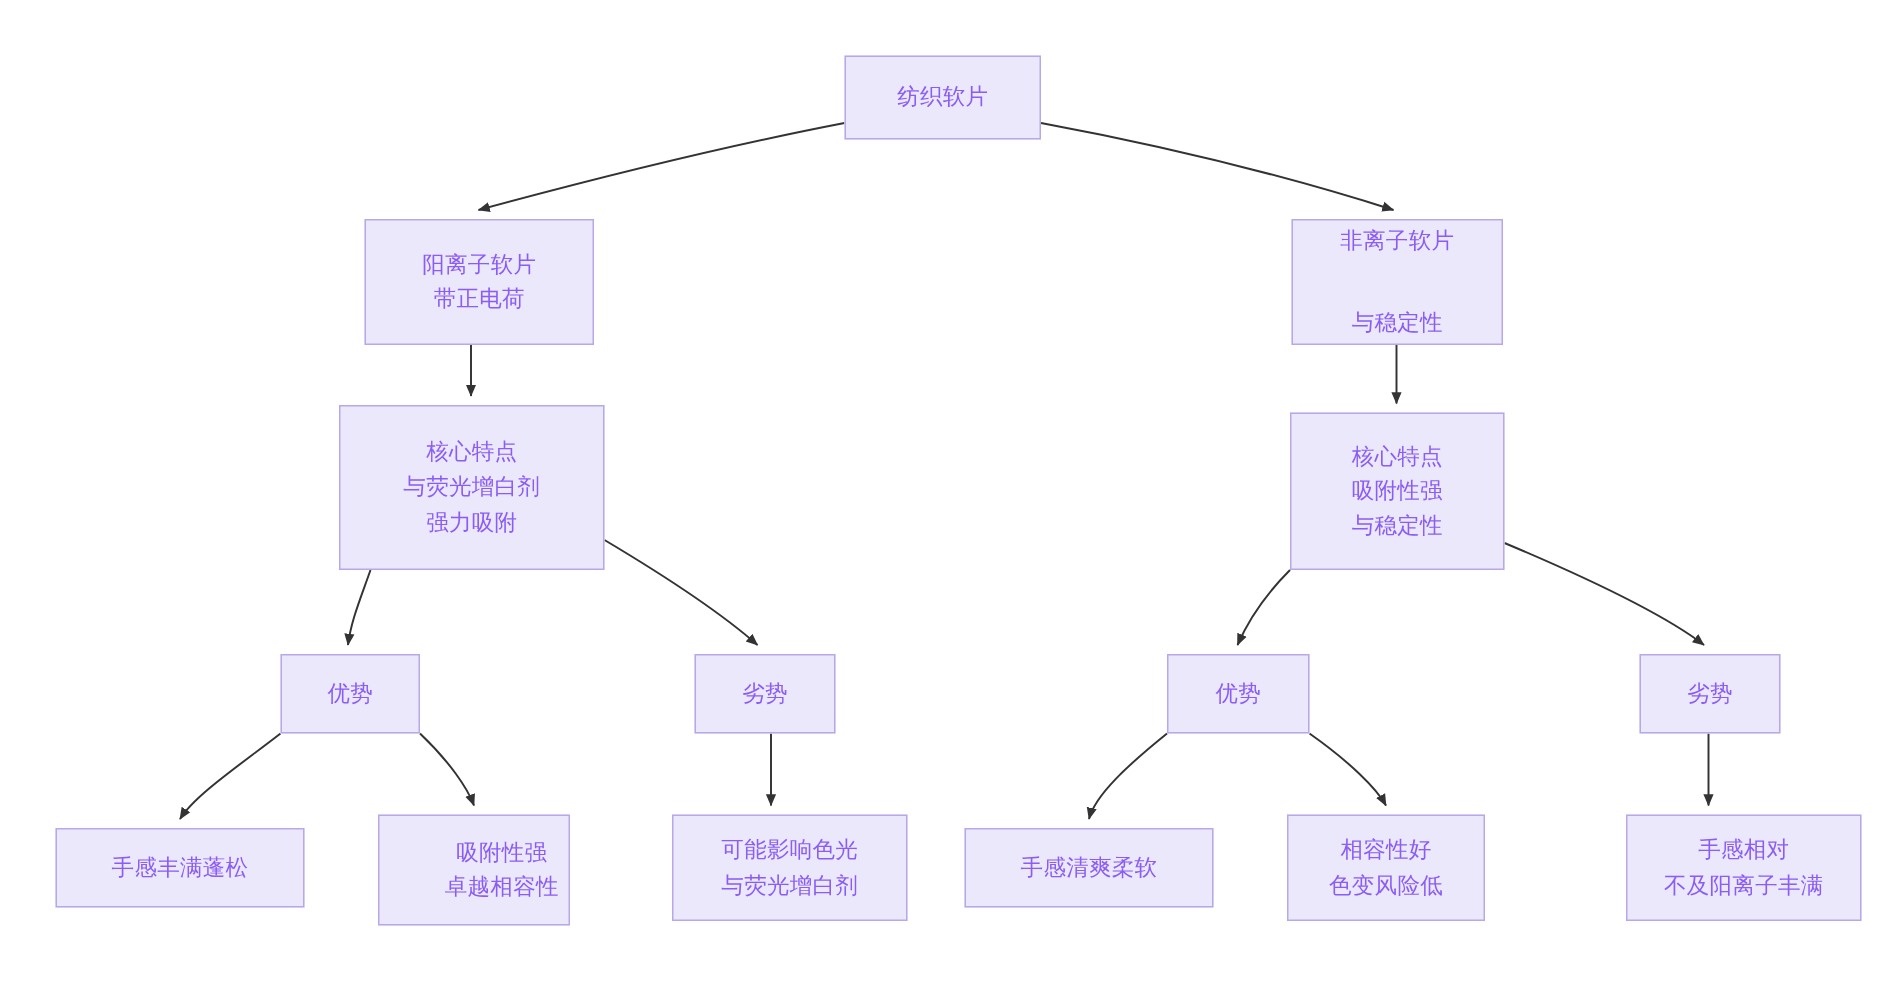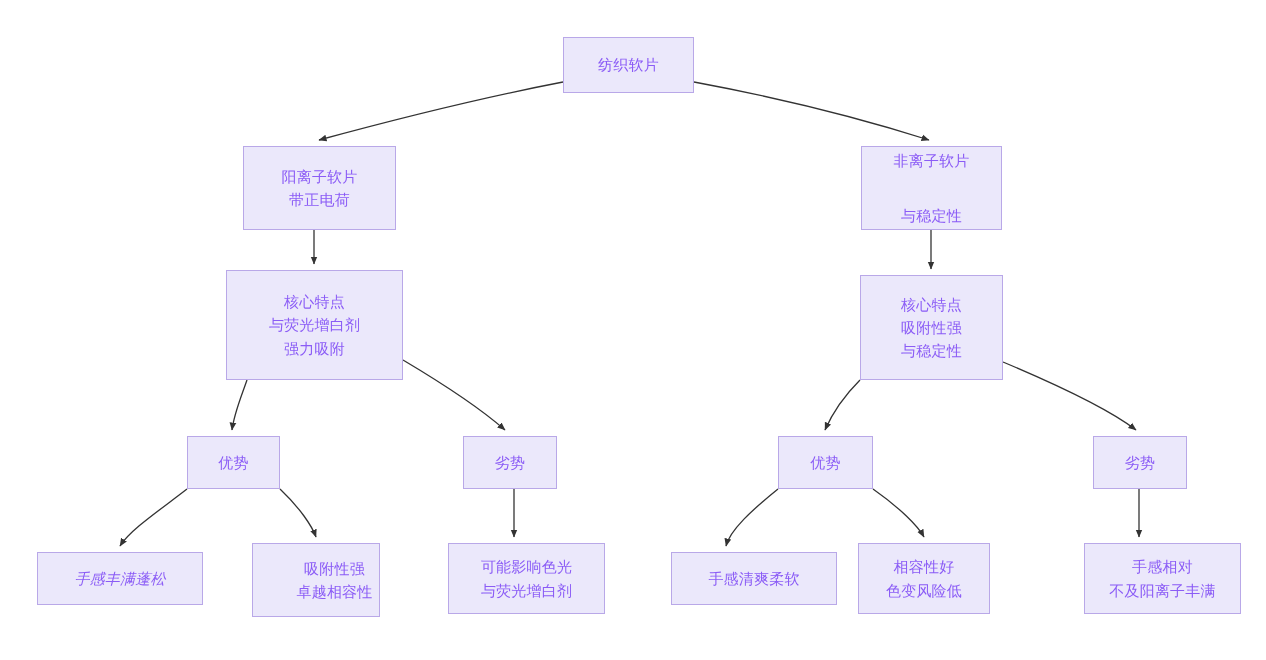--- a/index.html
+++ b/index.html
@@ -101,32 +101,32 @@
       </div>
       <div class="node" style="left: 463px; top: 436px; width: 94px; height: 53px;">
         <span class="line">劣势</span>
       </div>
       <div class="node" style="left: 778px; top: 436px; width: 95px; height: 53px;">
         <span class="line">优势</span>
       </div>
       <div class="node" style="left: 1093px; top: 436px; width: 94px; height: 53px;">
         <span class="line">劣势</span>
       </div>
-      <div class="node" style="left: 37px; top: 552px; width: 166px; height: 53px; font-style: italic;">
+      <div class="node" style="left: 37px; top: 552px; width: 166px; height: 53px;">
         <span class="line">手感丰满蓬松</span>
       </div>
       <div class="node" style="left: 252px; top: 543px; width: 128px; height: 74px; padding-left: 37px;">
         <span class="line">吸附性强</span>
         <span class="line">卓越相容性</span>
       </div>
       <div class="node" style="left: 448px; top: 543px; width: 157px; height: 71px;">
         <span class="line">可能影响色光</span>
         <span class="line">与荧光增白剂</span>
       </div>
-      <div class="node" style="left: 643px; top: 552px; width: 166px; height: 53px; margin-left: 28px;">
+      <div class="node" style="left: 643px; top: 552px; width: 166px; height: 53px;">
         <span class="line">手感清爽柔软</span>
       </div>
       <div class="node" style="left: 858px; top: 543px; width: 132px; height: 71px;">
         <span class="line">相容性好</span>
         <span class="line">色变风险低</span>
       </div>
       <div class="node" style="left: 1084px; top: 543px; width: 157px; height: 71px;">
         <span class="line">手感相对</span>
         <span class="line">不及阳离子丰满</span>
       </div>

